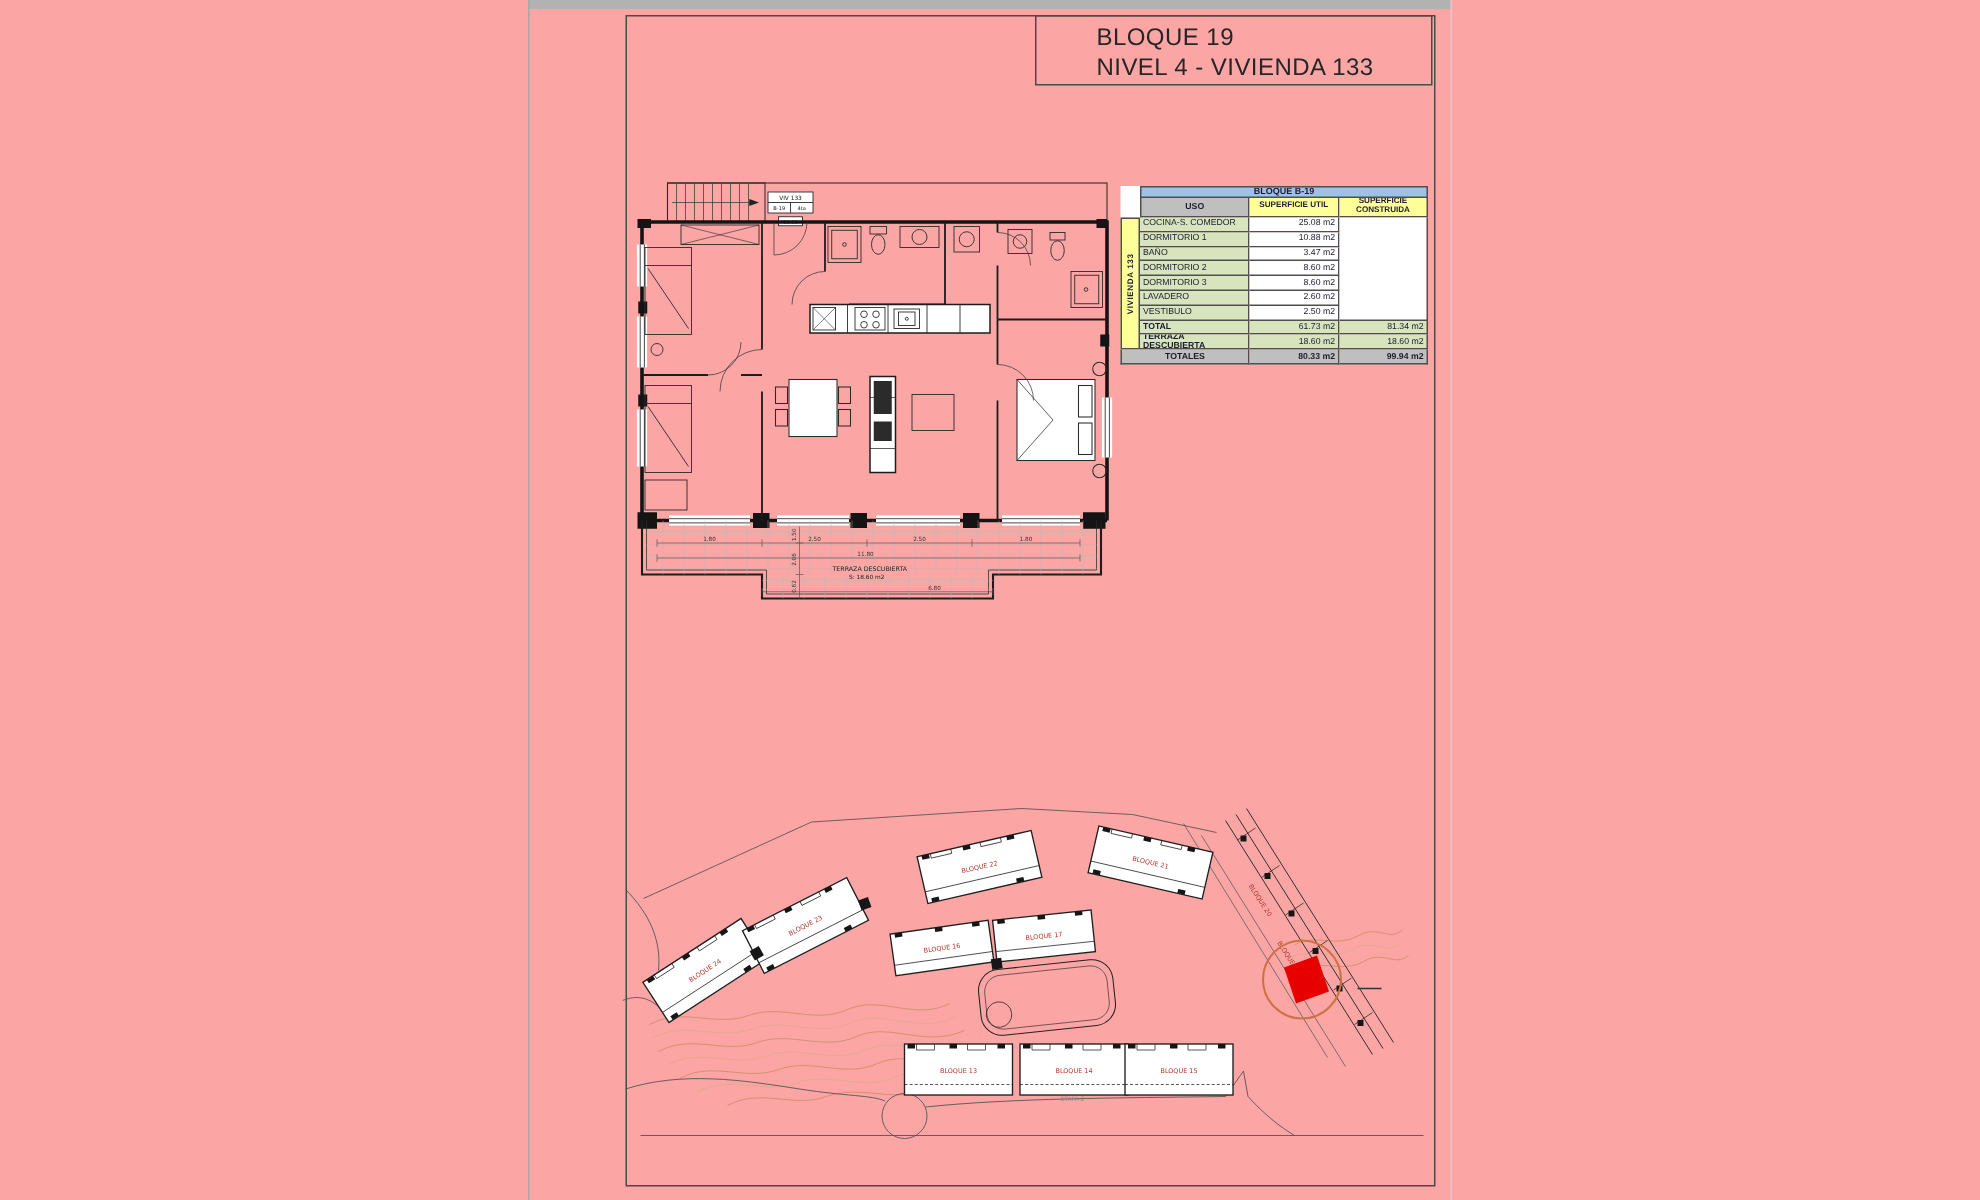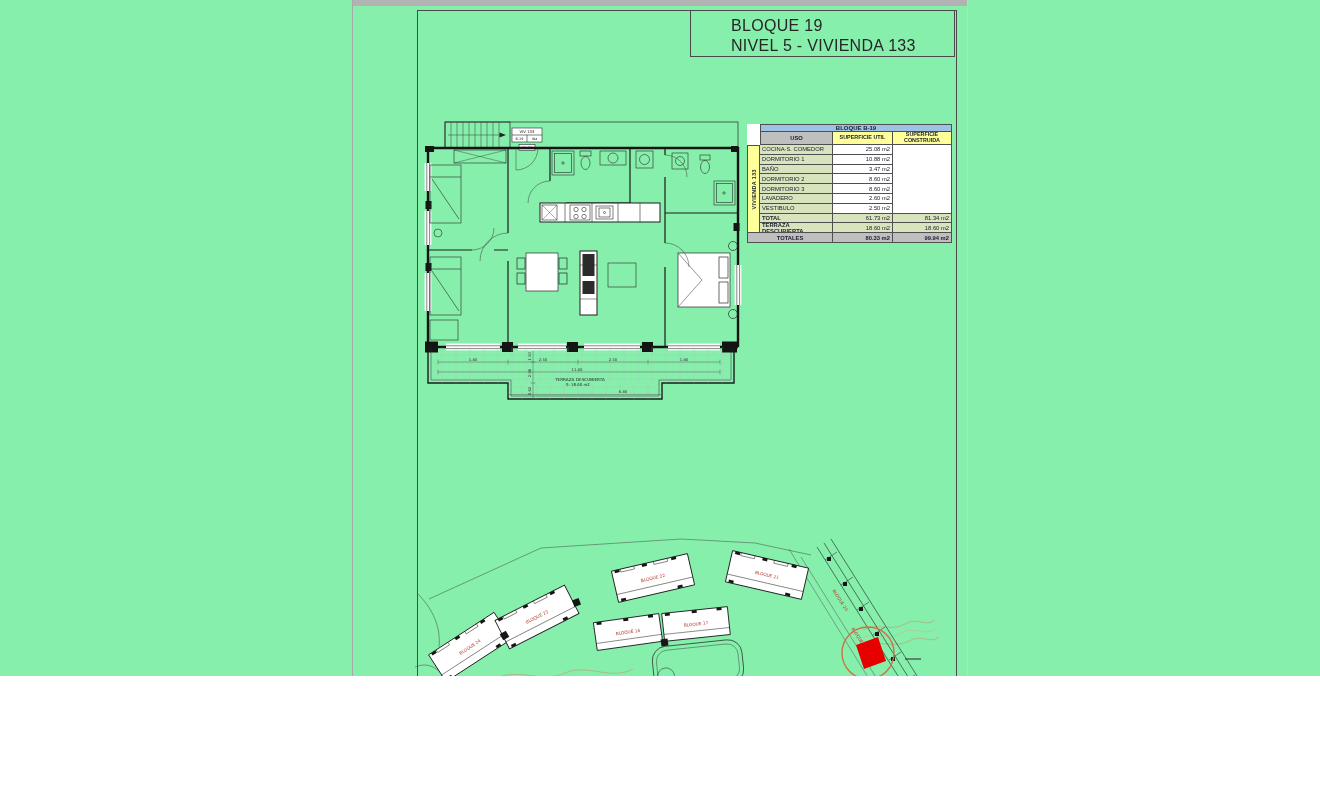--- a/index.html
+++ b/index.html
@@ -1,16 +1,16 @@
 <!DOCTYPE html>
 <html><head>
 <meta charset="utf-8">
 <style>
   html,body{margin:0;padding:0;background:#ffffff;}
-  #canvas{position:relative;width:1320px;height:676px;background:#86efac;overflow:hidden;
+  #canvas{position:relative;width:1320px;height:800px;background:#fca5a5;overflow:hidden;
           font-family:"Liberation Sans", sans-serif;}
   .abs{position:absolute;}
   
   #sheet-left{left:352px;top:0;width:1px;height:800px;background:#a8a8a8;}
   #sheet-right{left:967px;top:0;width:1px;height:800px;background:#cfcfcf;}
   #sheet-topband{left:352px;top:0;width:616px;height:6px;background:#b2b2b2;}
   
   #frame{left:417px;top:10px;width:538px;height:779px;border:1.4px solid #4a4a4a;background:transparent;}
   #titleblock{left:690px;top:10px;width:265px;height:47px;border:1.4px solid #4a4a4a;
               box-sizing:border-box;padding:5px 0 0 40px;color:#262626;}
@@ -43,21 +43,21 @@
 
 <div id="canvas">
 
   <div class="abs" id="sheet-topband"></div>
   <div class="abs" id="sheet-left"></div>
   <div class="abs" id="sheet-right"></div>
   <div class="abs" id="frame"></div>
 
   <div class="abs" id="titleblock">
     <div class="tl">BLOQUE 19</div>
-    <div class="tl">NIVEL 5 - VIVIENDA 133</div>
+    <div class="tl">NIVEL 4 - VIVIENDA 133</div>
   </div>
 
   <div class="abs" id="areatable">
     <div class="blank" style="grid-column:1;grid-row:1/3"></div>
     <div class="cell bt bl hdrblue" style="grid-column:2/5;grid-row:1">BLOQUE B-19</div>
     <div class="cell bl hdrgray" style="grid-column:2;grid-row:2">USO</div>
     <div class="cell hdryellow" style="grid-column:3;grid-row:2">SUPERFICIE UTIL</div>
     <div class="cell hdryellow" style="grid-column:4;grid-row:2">SUPERFICIE CONSTRUIDA</div>
 
     <div class="cell bt bl strip" style="grid-column:1;grid-row:3/12">

